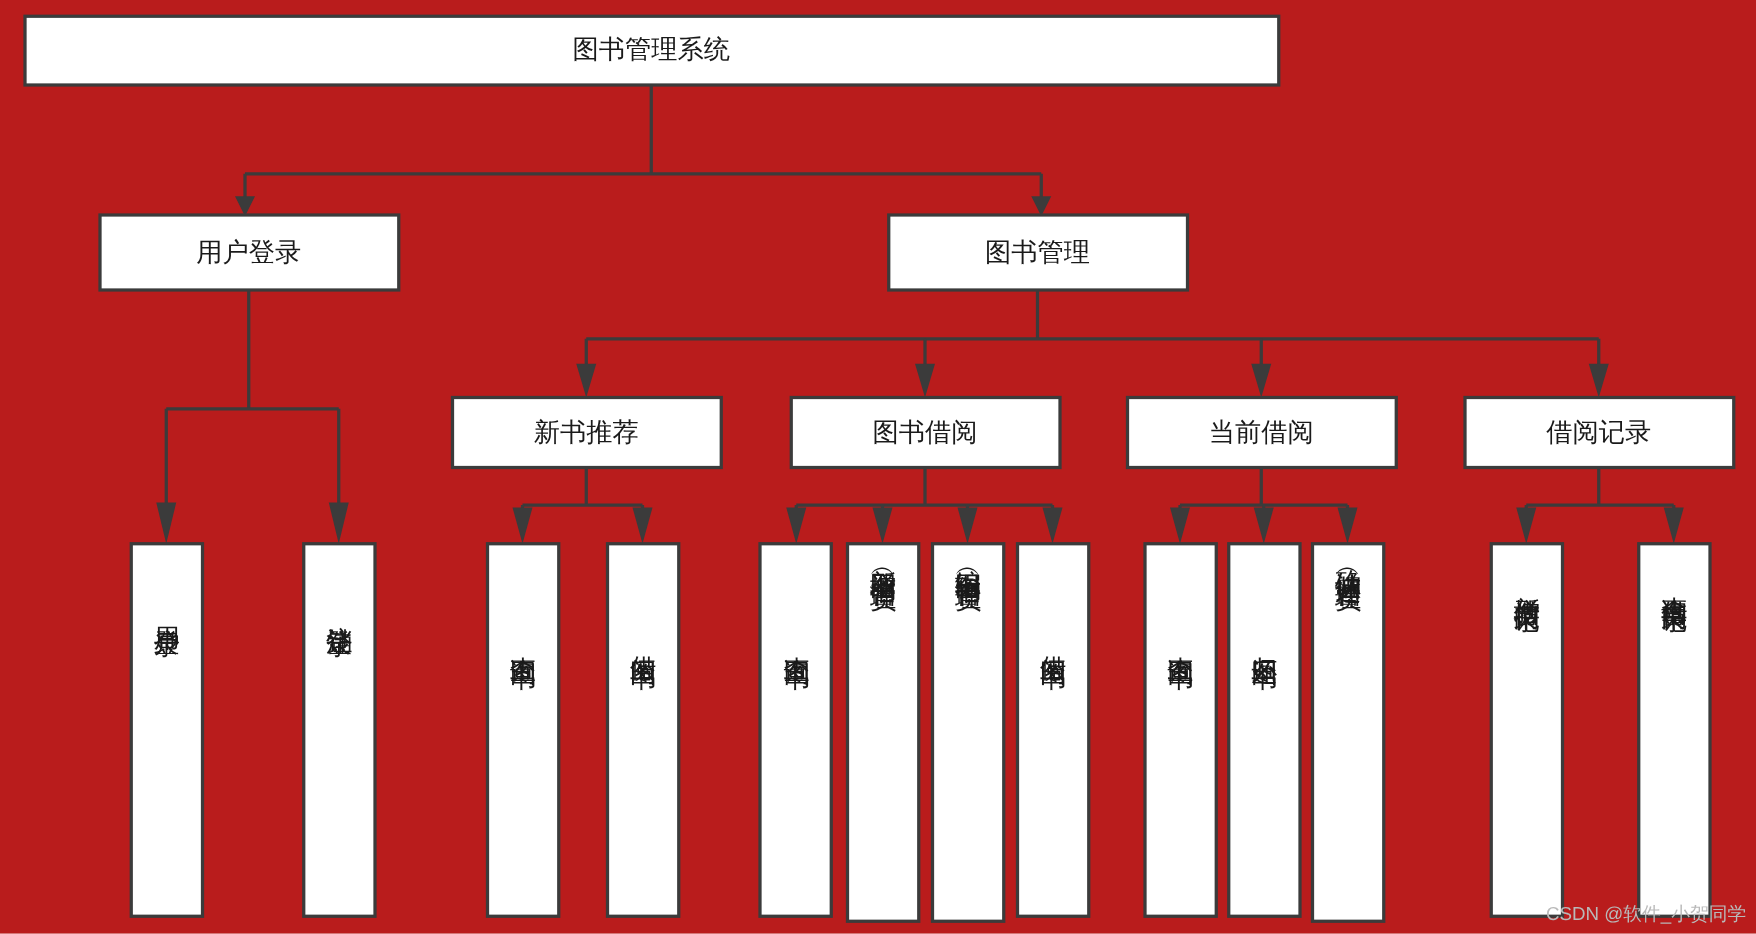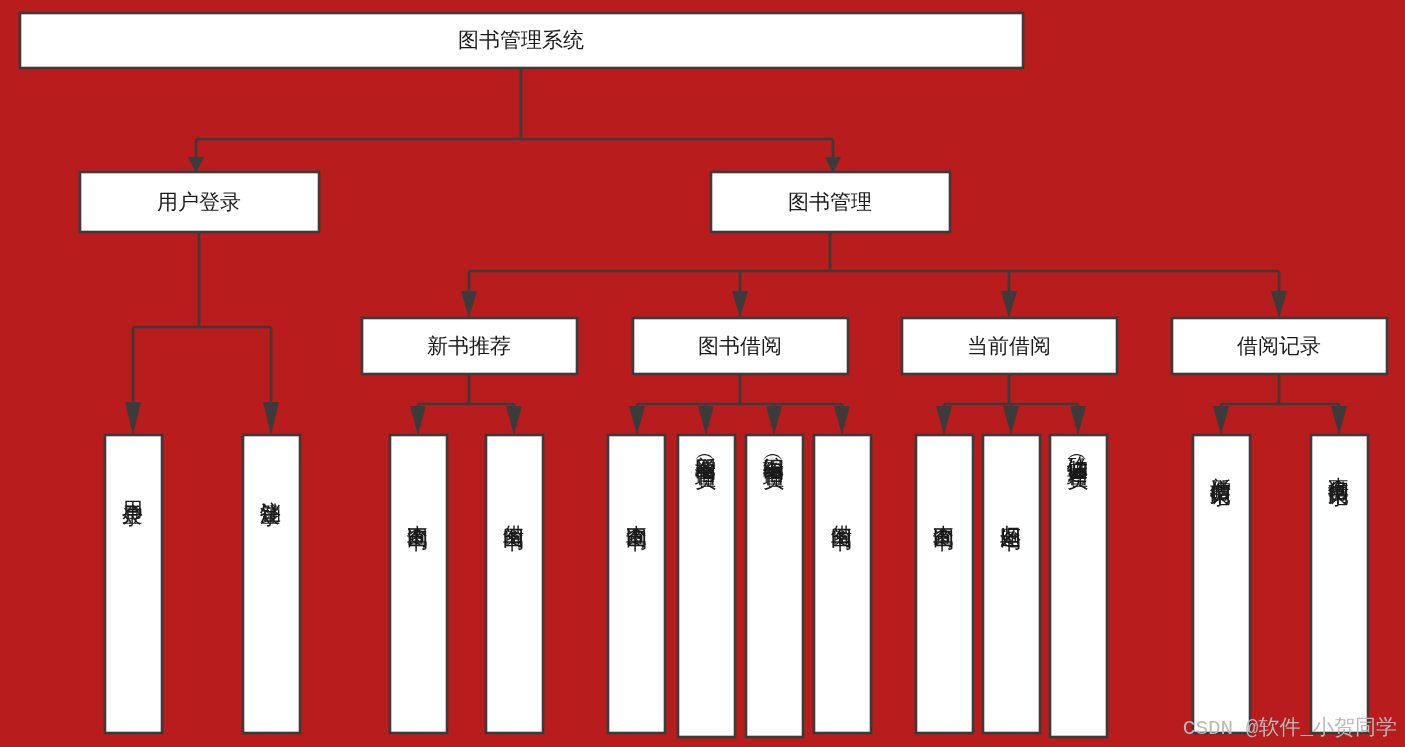--- a/index.html
+++ b/index.html
@@ -51,22 +51,22 @@
     font-family: "Liberation Sans", "DejaVu Sans", sans-serif;
     font-size: 21px;
     text-anchor: middle;
     writing-mode: vertical-rl;
     letter-spacing: 2px;
   }
   .watermark {
     position: absolute;
     right: 8px;
     bottom: 6px;
-    font-family: Liberation Mono, monospace;
-    font-size: 21px;
+    font-family: Liberation Sans, sans-serif;
+    font-size: 15px;
     color: #b9b9b9;
     white-space: nowrap;
     user-select: none;
   }
 </style>
 </head>
 <body>
 
 <div id="diagram-root">
 

